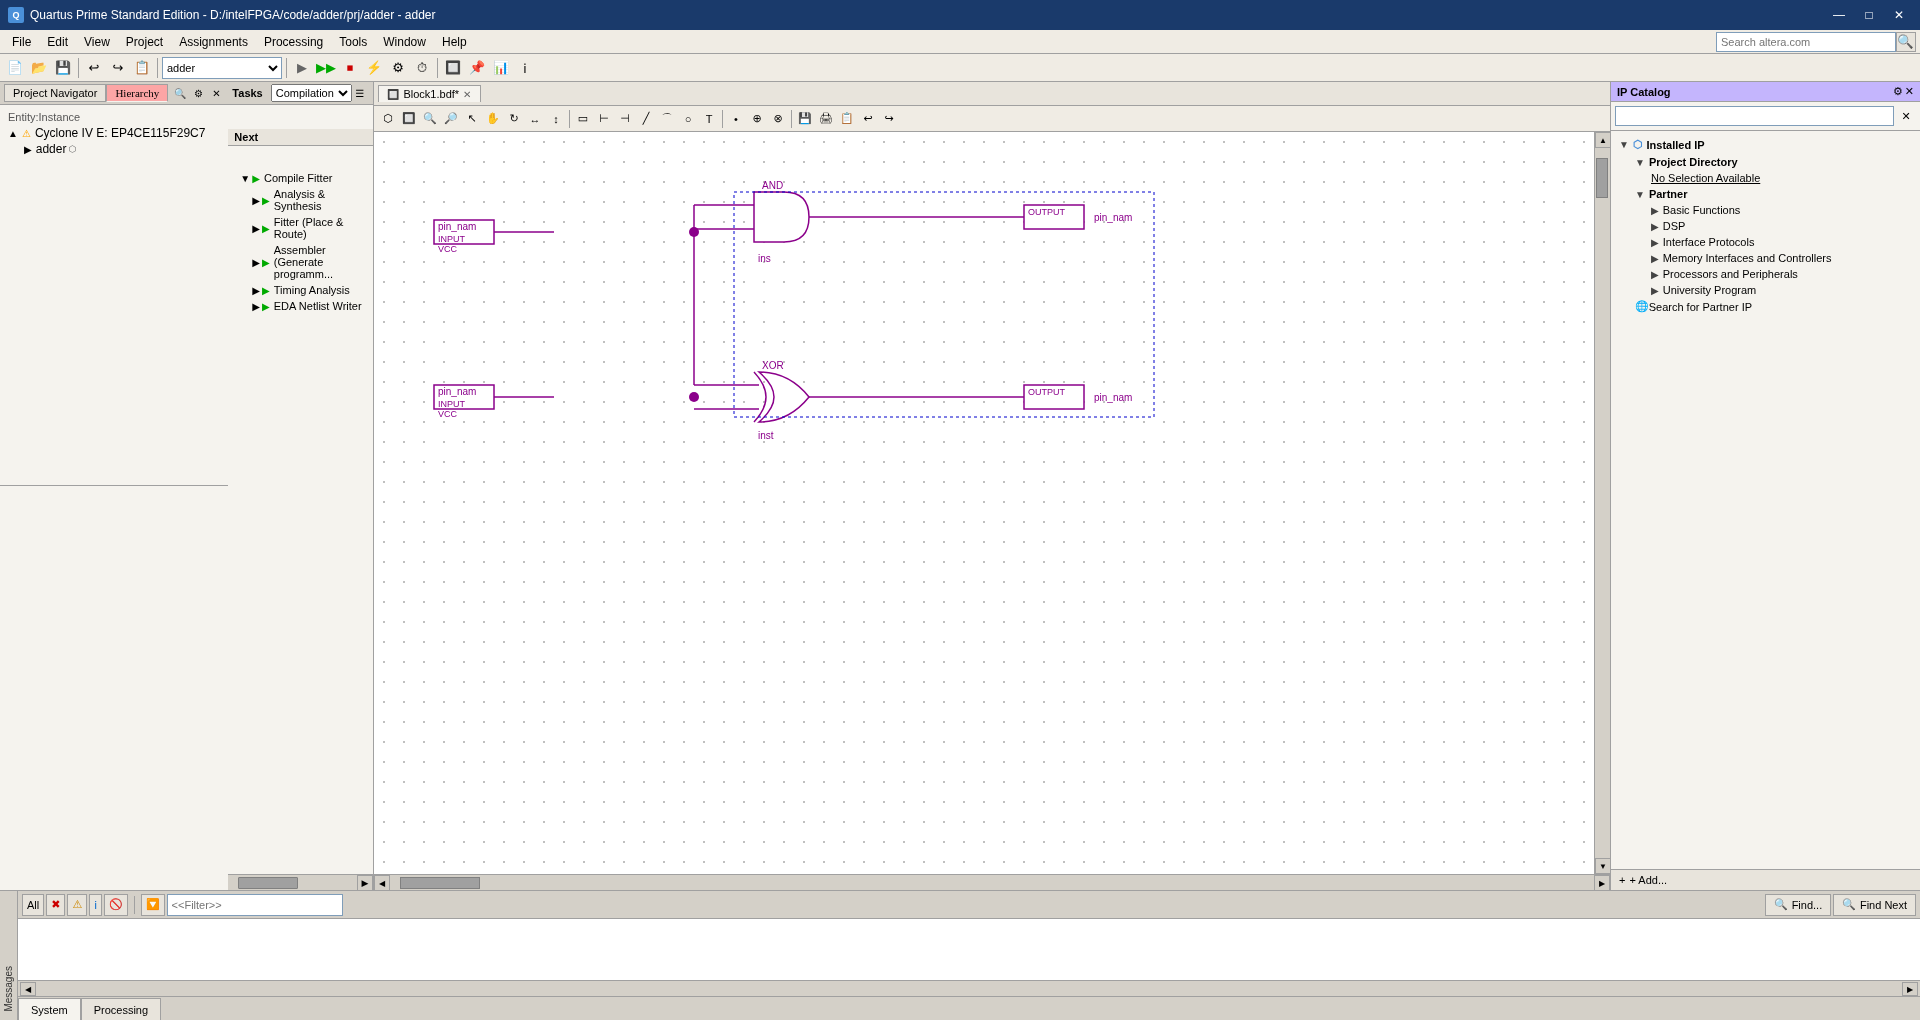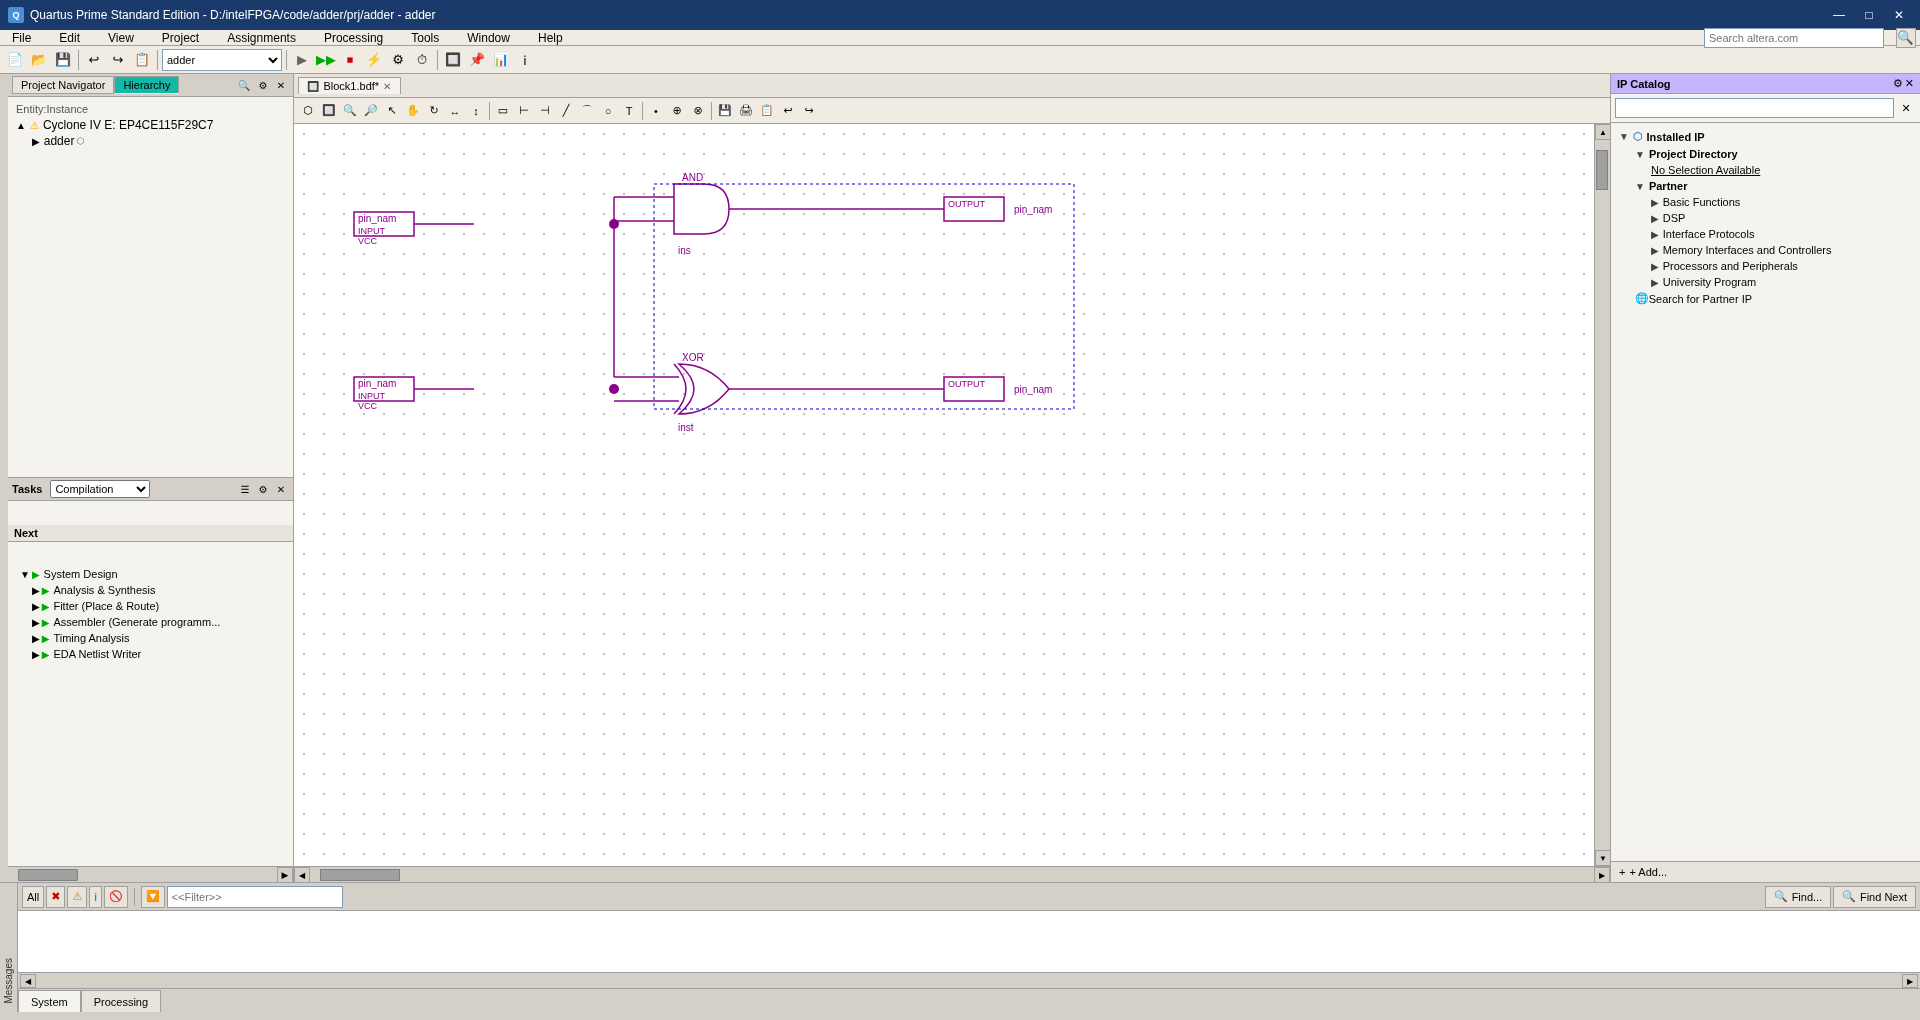--- a/index.html
+++ b/index.html
@@ -6,40 +6,40 @@
     body { font-family: 'Segoe UI', Tahoma, Geneva, Verdana, sans-serif; font-size: 12px; background: #d4d0c8; color: #000; overflow: hidden; height: 1020px; width: 1920px; }
 
     
     #title-bar { background: #1a3a6b; color: white; height: 30px; display: flex; align-items: center; justify-content: space-between; padding: 0 8px; }
     #title-bar-left { display: flex; align-items: center; gap: 6px; font-size: 12px; }
     #title-bar-left .app-icon { width: 16px; height: 16px; background: #4a90d9; border-radius: 2px; display: flex; align-items: center; justify-content: center; font-size: 9px; color: white; font-weight: bold; }
     #title-bar-controls { display: flex; gap: 4px; }
     #title-bar-controls button { background: transparent; border: none; color: white; cursor: pointer; width: 26px; height: 20px; font-size: 12px; }
 
     
-    #menu-bar { background: #f0ece4; border-bottom: 1px solid #a0a0a0; height: 16px; display: flex; align-items: center; padding: 0 4px; gap: 12px; }
+    #menu-bar { background: #f0ece4; border-bottom: 1px solid #a0a0a0; height: 24px; display: flex; align-items: center; padding: 0 4px; gap: 0; }
     #menu-bar .menu-item { padding: 2px 8px; cursor: pointer; font-size: 12px; height: 22px; display: flex; align-items: center; }
 
     
     #toolbar { background: #f0ece4; border-bottom: 1px solid #a0a0a0; height: 28px; display: flex; align-items: center; padding: 2px 4px; gap: 2px; }
     .toolbar-combo { width: 120px; height: 22px; font-size: 11px; border: 1px solid #7f9db9; background: white; }
     .toolbar-sep { width: 1px; height: 20px; background: #a0a0a0; margin: 0 2px; }
     .tb-btn { width: 22px; height: 22px; background: transparent; border: 1px solid transparent; cursor: pointer; display: flex; align-items: center; justify-content: center; font-size: 13px; }
 
     
     #main { display: flex; flex-direction: column; height: calc(1020px - 30px - 24px - 28px); }
     #content-area { display: flex; flex: 1; overflow: hidden; }
 
     
-    #left-panel { width: 286px; display: flex; flex-direction: column; border-right: 1px solid #a0a0a0; background: #f5f3ee; margin-left: 8px; }
+    #left-panel { width: 374px; display: flex; flex-direction: row; border-right: 1px solid #a0a0a0; background: #f5f3ee; }
     #project-nav { height: 50%; border-bottom: 1px solid #a0a0a0; overflow: hidden; display: flex; flex-direction: column; }
     #project-nav-header { background: #d4d0c8; border-bottom: 1px solid #a0a0a0; display: flex; align-items: center; padding: 2px 4px; gap: 4px; }
     #project-nav-tabs { display: flex; }
     .pn-tab { padding: 2px 8px; font-size: 11px; cursor: pointer; border: 1px solid #a0a0a0; background: #e8e4dc; }
-    .pn-tab.active { background: #14b8a6; border-bottom-color: #f5f3ee; }
+    .pn-tab.active { background: #fca5a5; border-bottom-color: #f5f3ee; font-family: Liberation Serif, serif; }
     .pn-icons { display: flex; gap: 2px; margin-left: auto; }
     .pn-icon { width: 16px; height: 16px; background: transparent; border: none; cursor: pointer; font-size: 10px; display: flex; align-items: center; justify-content: center; }
     #project-nav-content { padding: 4px; flex: 1; overflow-y: auto; }
     .entity-label { font-size: 11px; color: #555; padding: 2px 4px; }
     .tree-item { display: flex; align-items: center; padding: 1px 4px; cursor: pointer; font-size: 12px; }
     .tree-arrow { margin-right: 4px; font-size: 10px; }
     .chip-icon { color: orange; margin-right: 4px; font-size: 10px; }
 
     #tasks-panel { flex: 1; overflow: hidden; display: flex; flex-direction: column; gap: 24px; }
     #tasks-header { background: #d4d0c8; border-bottom: 1px solid #a0a0a0; display: flex; align-items: center; padding: 2px 4px; }
@@ -201,21 +201,21 @@
             <button class="pn-icon">☰</button>
             <button class="pn-icon">⚙</button>
             <button class="pn-icon">✕</button>
           </div>
         </div>
         <div style="background:#e8e4dc; border-bottom: 1px solid #a0a0a0; padding: 2px 6px; font-size:11px; font-weight:bold;">Next</div>
         <div id="tasks-content">
           <div class="task-row task-indent-1">
             <span class="expand-icon">▼</span>
             <span class="play-icon">▶</span>
-            <span>System Design</span>
+            <span>Compile Fitter</span>
           </div>
           <div class="task-row task-indent-2">
             <span class="expand-icon">▶</span>
             <span class="play-icon">▶</span>
             <span>Analysis &amp; Synthesis</span>
           </div>
           <div class="task-row task-indent-2">
             <span class="expand-icon">▶</span>
             <span class="play-icon">▶</span>
             <span>Fitter (Place &amp; Route)</span>

